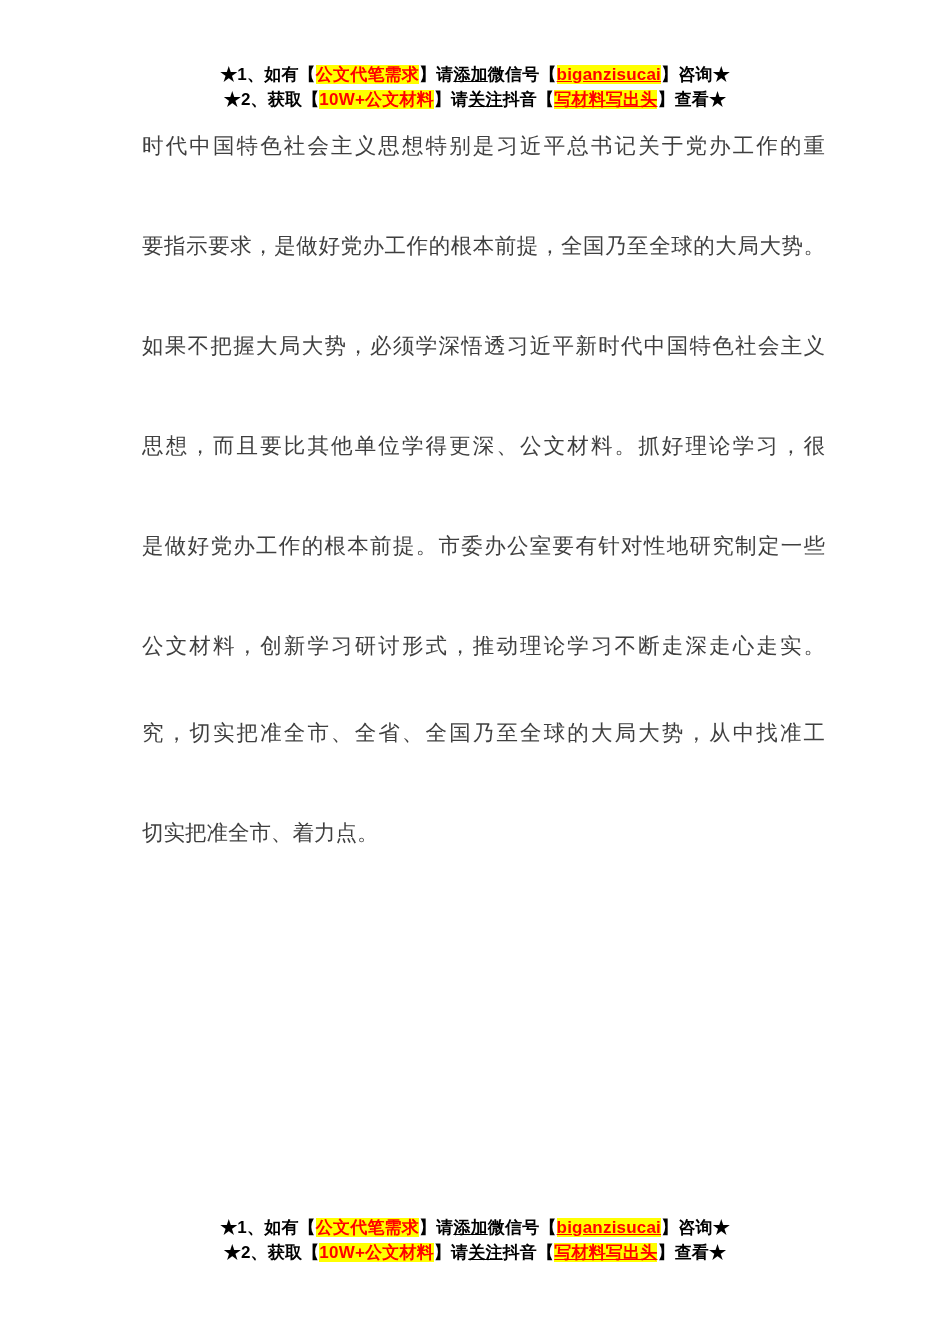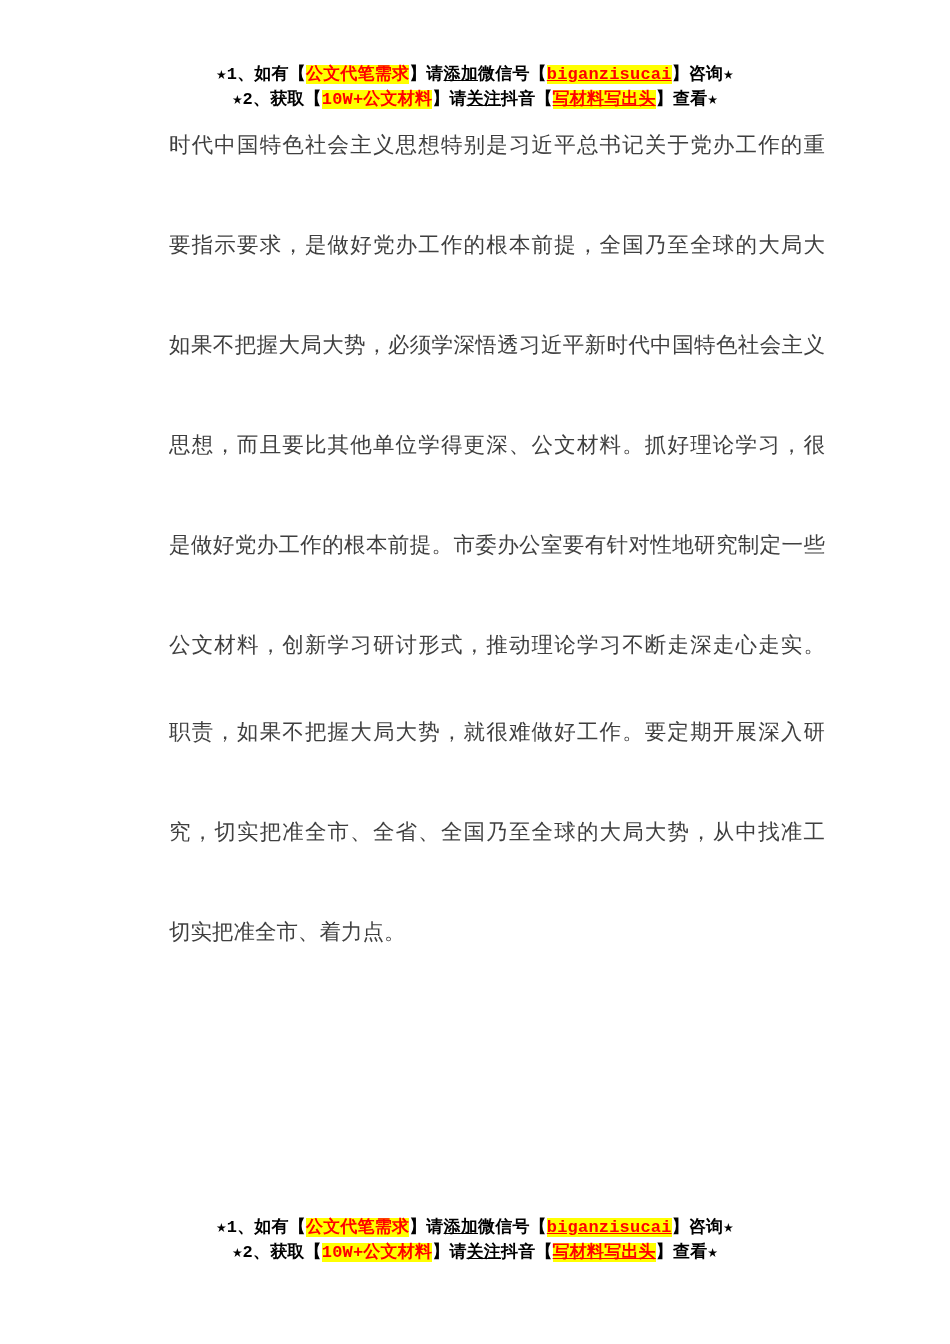--- a/index.html
+++ b/index.html
@@ -2,21 +2,21 @@
 <html><head>
 <meta charset="utf-8">
 <style>
   html, body { margin: 0; padding: 0; background: #ffffff; }
   .page {
     position: relative;
     width: 950px;
     height: 1344px;
     background: #ffffff;
     overflow: hidden;
-    font-family: Liberation Mono, monospace;
+    font-family: Liberation Sans, sans-serif;
   }
   
   .promo {
     position: absolute;
     left: 0;
     width: 950px;
     text-align: center;
     font-size: 17px;
     font-weight: bold;
     color: #000000;
@@ -40,21 +40,20 @@
   }
   .para-1 { top: 96px; }
   .para-2 { top: 683px; }
   .line {
     height: 100px;
     line-height: 100px;
     text-align: justify;
     text-align-last: justify;
     text-justify: inter-character;
     overflow: hidden;
-    margin-left: 27px;
   }
   .line.natural { text-align-last: left; }
   .indent-first { padding-left: 43px; }
   .lead-bold { font-weight: bold; }
 </style>
 </head>
 <body>
 
 <div class="page">
 
@@ -66,21 +65,20 @@
   <div class="para para-1">
     <div class="line">时代中国特色社会主义思想特别是习近平总书记关于党办工作的重</div>
     <div class="line">要指示要求，是做好党办工作的根本前提，全国乃至全球的大局大势。</div>
     <div class="line">如果不把握大局大势，必须学深悟透习近平新时代中国特色社会主义</div>
     <div class="line">思想，而且要比其他单位学得更深、公文材料。抓好理论学习，很</div>
     <div class="line">是做好党办工作的根本前提。市委办公室要有针对性地研究制定一些</div>
     <div class="line">公文材料，创新学习研讨形式，推动理论学习不断走深走心走实。</div>
   </div>
 
   <div class="para para-2">
-    <div class="line">职责，如果不把握大局大势，就很难做好工作。要定期开展深入研</div>
     <div class="line">究，切实把准全市、全省、全国乃至全球的大局大势，从中找准工</div>
     <div class="line natural">切实把准全市、着力点。</div>
   </div>
 
   <div class="promo promo-bottom">
     <div class="promo-line"><span>★1、如有【</span><span class="hl">公文代笔需求</span><span>】请</span><span class="u">添加</span><span>微信号【</span><span class="hl u">biganzisucai</span><span>】咨询★</span></div>
     <div class="promo-line"><span>★2、获取【</span><span class="hl">10W+公文材料</span><span>】请</span><span class="u">关注</span><span>抖音【</span><span class="hl u">写材料写出头</span><span>】查看★</span></div>
   </div>
 
 </div>

